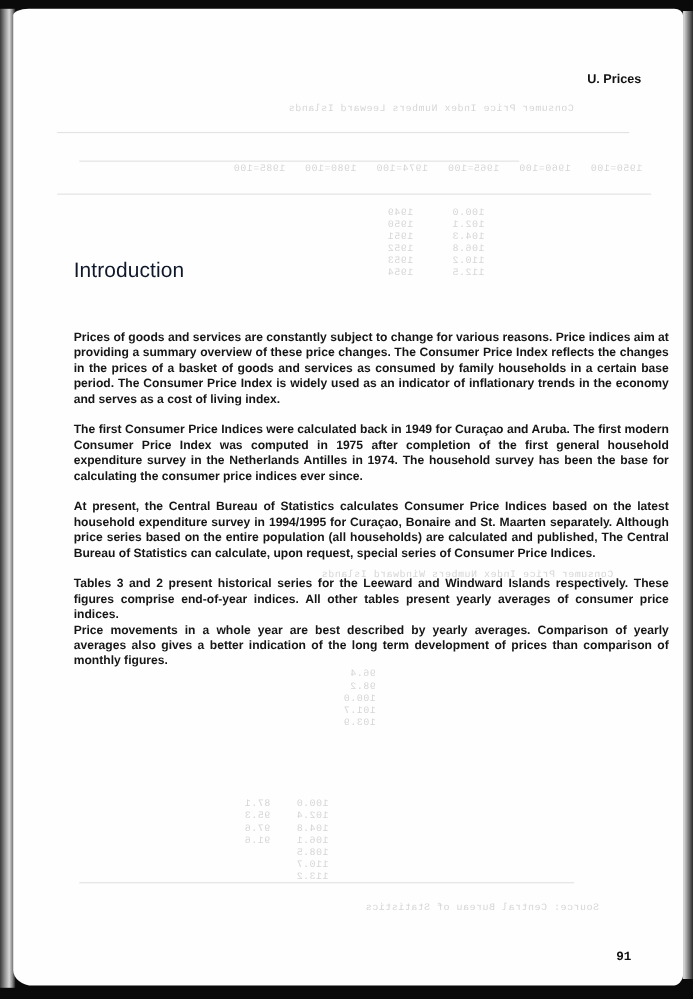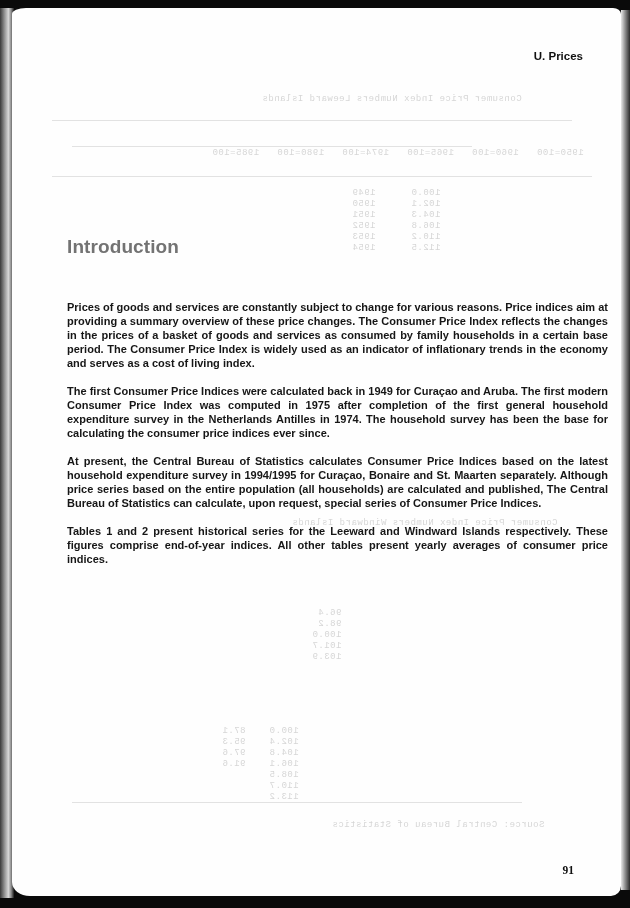--- a/index.html
+++ b/index.html
@@ -53,37 +53,37 @@
       pointer-events: none;
       user-select: none;
     }
     .ghost-line {
       position: absolute;
       height: 1px;
       background: #e2e2e2;
     }
     .section-header {
       position: absolute;
-      top: 42px;
+      top: 58px;
       right: 38px;
       font-family: "Liberation Sans", sans-serif;
       font-weight: bold;
       font-size: 11.5px;
       color: #111;
       margin: 0;
     }
     .title {
       position: absolute;
       left: 55px;
       top: 228px;
       margin: 0;
       font-family: "Liberation Sans", sans-serif;
-      font-weight: bold;
+      font-weight: normal;
       font-size: 19px;
-      color: #737373;
+      color: #0f172a;
       letter-spacing: 0.1px;
     }
     .body {
       position: absolute;
       left: 55px;
       top: 292px;
       width: 541px;
       font-family: "Liberation Sans", sans-serif;
       font-weight: bold;
       font-size: 11px;
@@ -95,21 +95,21 @@
       text-align: justify;
       text-align-last: left;
     }
     .body p.tight {
       margin-bottom: 0;
     }
     .page-number {
       position: absolute;
       right: 47px;
       top: 856px;
-      font-family: Liberation Serif, serif;
+      font-family: Liberation Mono, monospace;
       font-weight: bold;
       font-size: 11.5px;
       color: #111;
       margin: 0;
     }
   </style>
 </head>
 <body>
 
 <div class="scan-frame">
@@ -146,18 +146,19 @@
     <div class="ghost" style="left:280px; top:510px;">Consumer Price Index Numbers Windward Islands</div>
 
     <p class="section-header">U. Prices</p>
 
     <h1 class="title">Introduction</h1>
 
     <div class="body">
       <p>Prices of goods and services are constantly subject to change for various reasons. Price indices aim at providing a summary overview of these price changes. The Consumer Price Index reflects the changes in the prices of a basket of goods and services as consumed by family households in a certain base period. The Consumer Price Index is widely used as an indicator of inflationary trends in the economy and serves as a cost of living index.</p>
       <p>The first Consumer Price Indices were calculated back in 1949 for Curaçao and Aruba. The first modern Consumer Price Index was computed in 1975 after completion of the first general household expenditure survey in the Netherlands Antilles in 1974. The household survey has been the base for calculating the consumer price indices ever since.</p>
       <p>At present, the Central Bureau of Statistics calculates Consumer Price Indices based on the latest household expenditure survey in 1994/1995 for Curaçao, Bonaire and St. Maarten separately. Although price series based on the entire population (all households) are calculated and published, The Central Bureau of Statistics can calculate, upon request, special series of Consumer Price Indices.</p>
-      <p class="tight">Tables 1 and 2 present historical series for the Leeward and Windward Islands respectively. These figures comprise end-of-year indices. All other tables present yearly averages of consumer price indices.</p>
+      <p class="tight">Tables 3 and 2 present historical series for the Leeward and Windward Islands respectively. These figures comprise end-of-year indices. All other tables present yearly averages of consumer price indices.</p>
+      <p>Price movements in a whole year are best described by yearly averages. Comparison of yearly averages also gives a better indication of the long term development of prices than comparison of monthly figures.</p>
     </div>
 
     <p class="page-number">91</p>
   </div>
 </div>
 
 </body></html>

